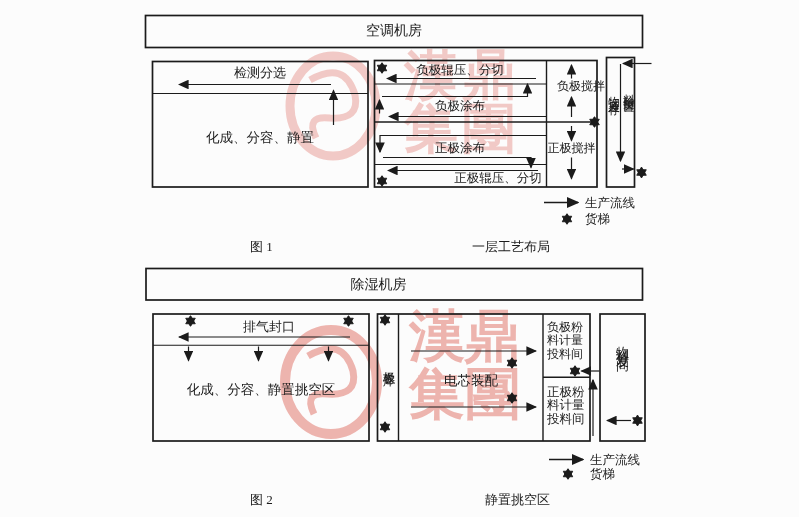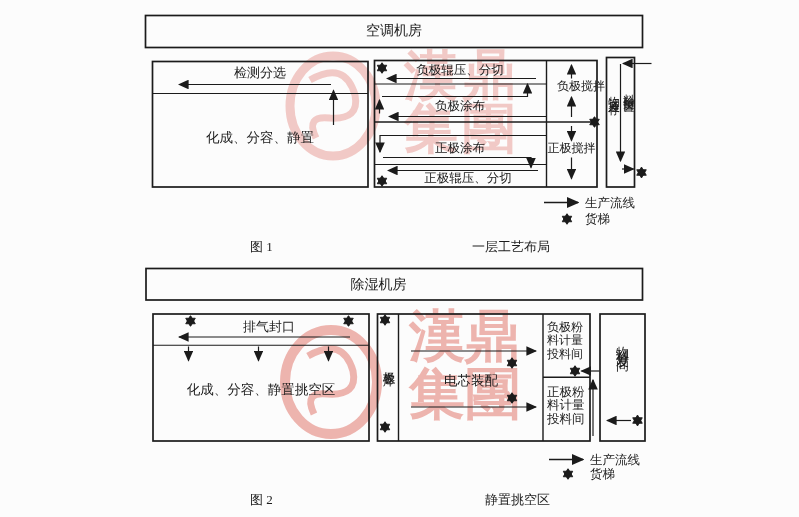--- a/index.html
+++ b/index.html
@@ -126,21 +126,21 @@
       <use href="#star6" x="562.5" y="468.5" width="11" height="11"></use>
     </g>
   </svg>
 
   <div class="abs ctr" style="left:145px;top:23px;width:498px;font-size:14px;">空调机房</div>
   <div class="abs ctr" style="left:152px;top:66px;width:216px;font-size:13px;">检测分选</div>
   <div class="abs ctr" style="left:152px;top:130px;width:216px;font-size:13.5px;">化成、分容、静置</div>
   <div class="abs ctr" style="left:374px;top:63px;width:172px;font-size:12.5px;">负极辊压、分切</div>
   <div class="abs ctr" style="left:374px;top:99px;width:172px;font-size:12.5px;">负极涂布</div>
   <div class="abs ctr" style="left:374px;top:141px;width:172px;font-size:12.5px;">正极涂布</div>
-  <div class="abs ctr" style="left:382px;top:171px;width:172px;font-size:12.5px;">正极辊压、分切</div>
+  <div class="abs ctr" style="left:374px;top:171px;width:172px;font-size:12.5px;padding-left:38px;">正极辊压、分切</div>
   <div class="abs ctr" style="left:546px;top:80px;width:70px;font-size:12px;">负极搅拌</div>
   <div class="abs ctr" style="left:546px;top:142px;width:51px;font-size:12px;">正极搅拌</div>
   <div class="abs vtext" style="left:606px;top:87px;width:13px;font-size:11.5px;">物运通及存</div>
   <div class="abs vtext" style="left:621px;top:85px;width:13px;font-size:11.5px;">料输道暂区</div>
   <div class="abs" style="left:585px;top:196px;font-size:12.5px;">生产流线</div>
   <div class="abs" style="left:585px;top:212px;font-size:12.5px;">货梯</div>
   <div class="abs caption" style="left:250px;top:240px;width:300px;font-size:13px;">
     <span>图 1</span>
     <span>一层工艺布局</span>
   </div>

